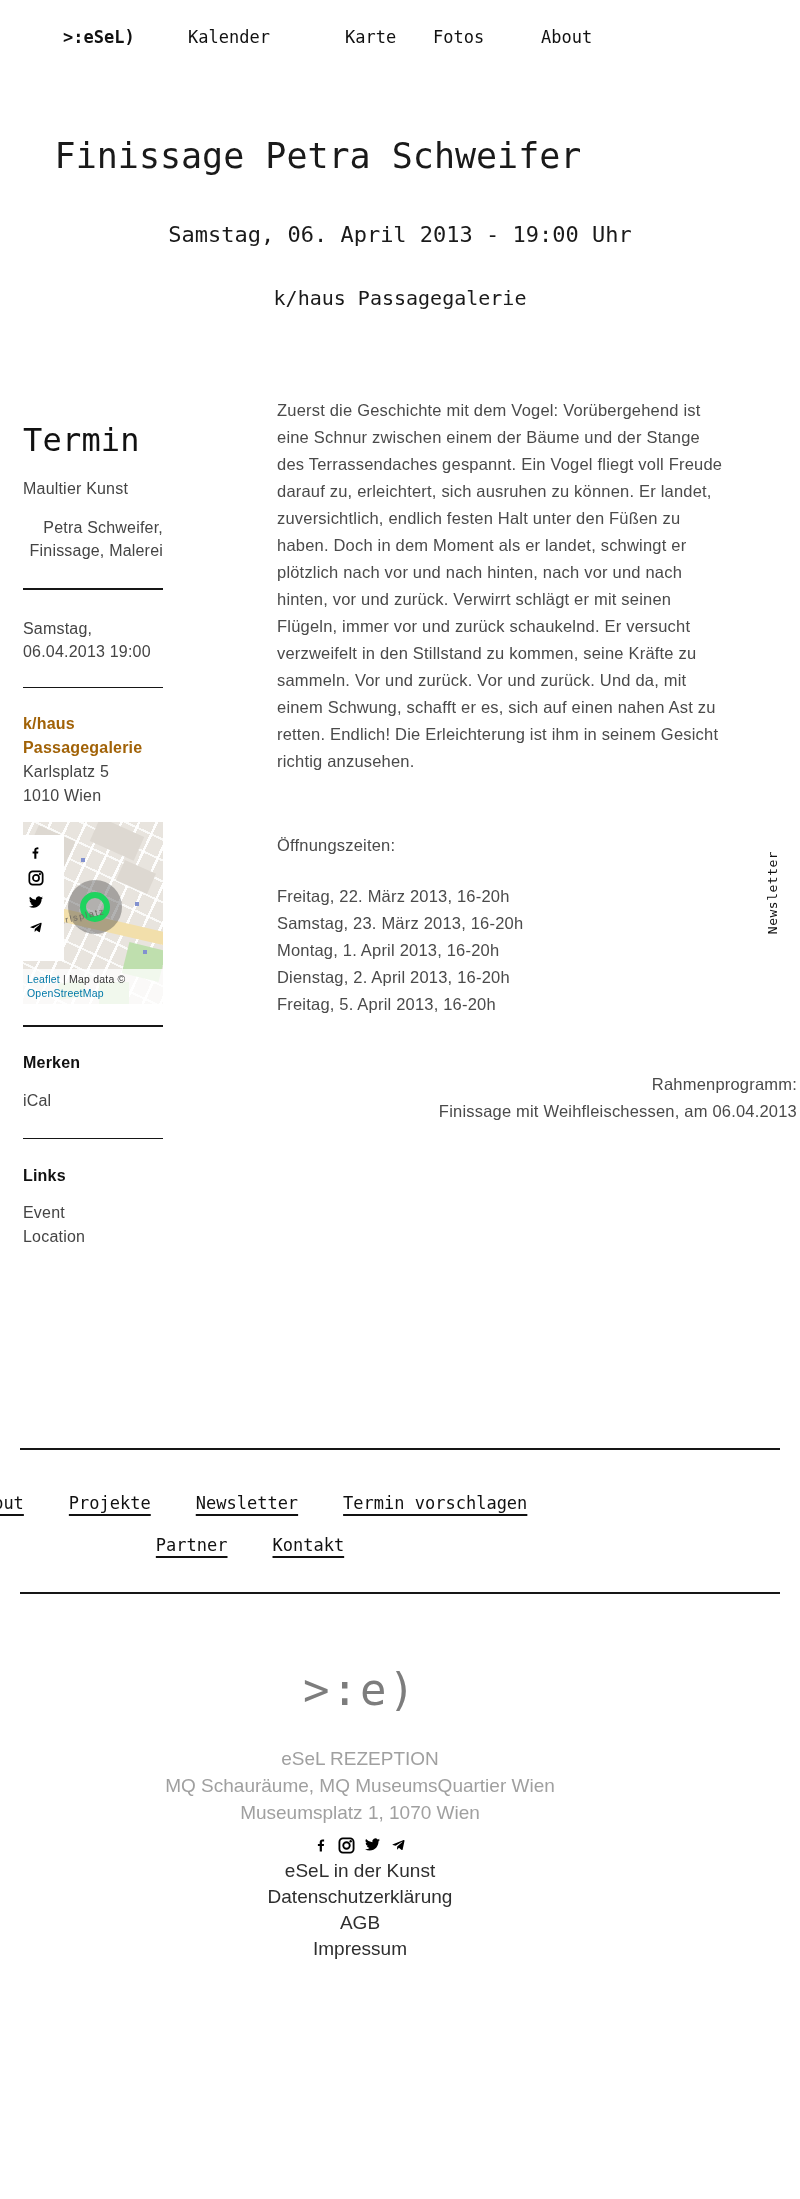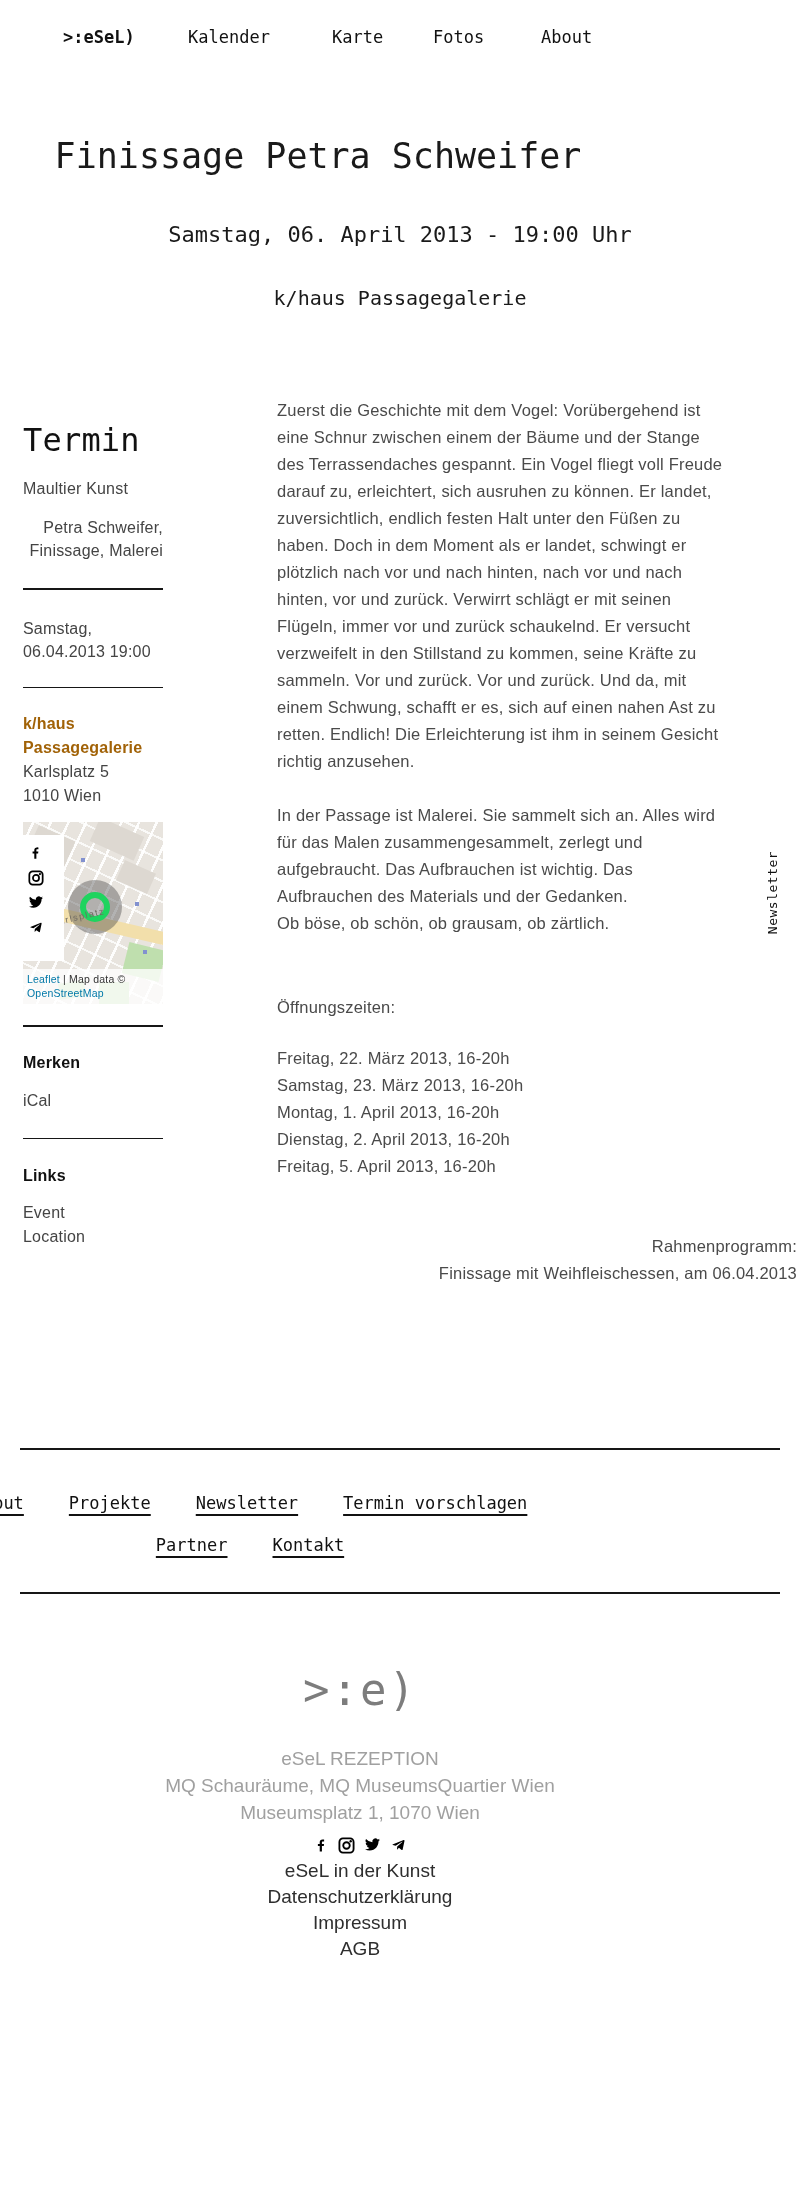--- a/index.html
+++ b/index.html
@@ -3,21 +3,21 @@
 <meta charset="utf-8">
 <style>
   html,body { margin:0; padding:0; background:#ffffff; }
   .page { position:relative; width:800px; height:2199px; background:#fff; overflow:hidden;
           font-family:"Liberation Sans", sans-serif; }
 
   
   .nav a { position:absolute; top:27px; font-family:"DejaVu Sans Mono", monospace;
            font-size:17px; color:#111; text-decoration:none; line-height:20px; }
   .nav .logo { left:63px; font-weight:bold; }
-  .nav .n1 { left:188px; } .nav .n2 { left:332px; } .nav .n3 { left:433px; } .nav .n4 { left:541px; }
+  .nav .n1 { left:188px; } .nav .n2 { left:345px; } .nav .n3 { left:433px; } .nav .n4 { left:541px; }
 
   
   .title   { position:absolute; top:136px; left:0; width:636px; text-align:center;
              font-family:"DejaVu Sans Mono", monospace; font-size:35px; font-weight:400;
              color:#1a1a1a; margin:0; line-height:41px; }
   .datetime{ position:absolute; top:222px; left:0; width:800px; text-align:center;
              font-family:"DejaVu Sans Mono", monospace; font-size:22px; color:#1a1a1a; line-height:26px; }
   .venue-line{ position:absolute; top:286px; left:0; width:800px; text-align:center;
              font-family:"DejaVu Sans Mono", monospace; font-size:20px; color:#1a1a1a; line-height:24px; }
 
@@ -196,25 +196,20 @@
 zuversichtlich, endlich festen Halt unter den Füßen zu
 haben. Doch in dem Moment als er landet, schwingt er
 plötzlich nach vor und nach hinten, nach vor und nach
 hinten, vor und zurück. Verwirrt schlägt er mit seinen
 Flügeln, immer vor und zurück schaukelnd. Er versucht
 verzweifelt in den Stillstand zu kommen, seine Kräfte zu
 sammeln. Vor und zurück. Vor und zurück. Und da, mit
 einem Schwung, schafft er es, sich auf einen nahen Ast zu
 retten. Endlich! Die Erleichterung ist ihm in seinem Gesicht
 richtig anzusehen.</p>
-    <p class="p2">In der Passage ist Malerei. Sie sammelt sich an. Alles wird
-für das Malen zusammengesammelt, zerlegt und
-aufgebraucht. Das Aufbrauchen ist wichtig. Das
-Aufbrauchen des Materials und der Gedanken.
-Ob böse, ob schön, ob grausam, ob zärtlich.</p>
     <p class="hours-h">Öffnungszeiten:</p>
     <p class="hours">Freitag, 22. März 2013, 16-20h
 Samstag, 23. März 2013, 16-20h
 Montag, 1. April 2013, 16-20h
 Dienstag, 2. April 2013, 16-20h
 Freitag, 5. April 2013, 16-20h</p>
     <p class="program">Rahmenprogramm:
 Finissage mit Weihfleischessen, am 06.04.2013</p>
   </main>
 
@@ -254,18 +249,18 @@
       <a href="#"><svg width="17" height="15" viewBox="0 0 24 24">
             <path fill="#000" d="M23.95 4.57a10 10 0 0 1-2.82.77 4.96 4.96 0 0 0 2.16-2.72c-.95.56-2 .96-3.13 1.18a4.92 4.92 0 0 0-8.38 4.48A13.98 13.98 0 0 1 1.64 3.16a4.92 4.92 0 0 0 1.52 6.57A4.9 4.9 0 0 1 .93 9.1v.06a4.92 4.92 0 0 0 3.95 4.83 4.99 4.99 0 0 1-2.21.08 4.94 4.94 0 0 0 4.6 3.42A9.87 9.87 0 0 1 0 19.54a13.94 13.94 0 0 0 7.55 2.21c9.05 0 14-7.5 14-13.98l-.02-.64a10 10 0 0 0 2.42-2.56z"></path>
           </svg></a>
       <a href="#"><svg width="17" height="16" viewBox="0 0 24 24">
             <path fill="#000" d="M9.78 18.65l.28-4.23 7.68-6.92c.34-.31-.07-.46-.52-.19L7.74 13.3 3.64 12c-.88-.25-.89-.86.2-1.3l15.97-6.16c.73-.33 1.43.18 1.15 1.3l-2.72 12.81c-.19.91-.74 1.13-1.5.71L12.6 16.3l-1.99 1.93c-.23.23-.42.42-.83.42z"></path>
           </svg></a>
     </div>
     <div class="f-links">
       <a href="#">eSeL in der Kunst</a>
       <a href="#">Datenschutzerklärung</a>
+      <a href="#">AGB</a>
       <a href="#">Impressum</a>
-      <a href="#">AGB</a>
     </div>
   </footer>
 
 </div>
 
 </body></html>

